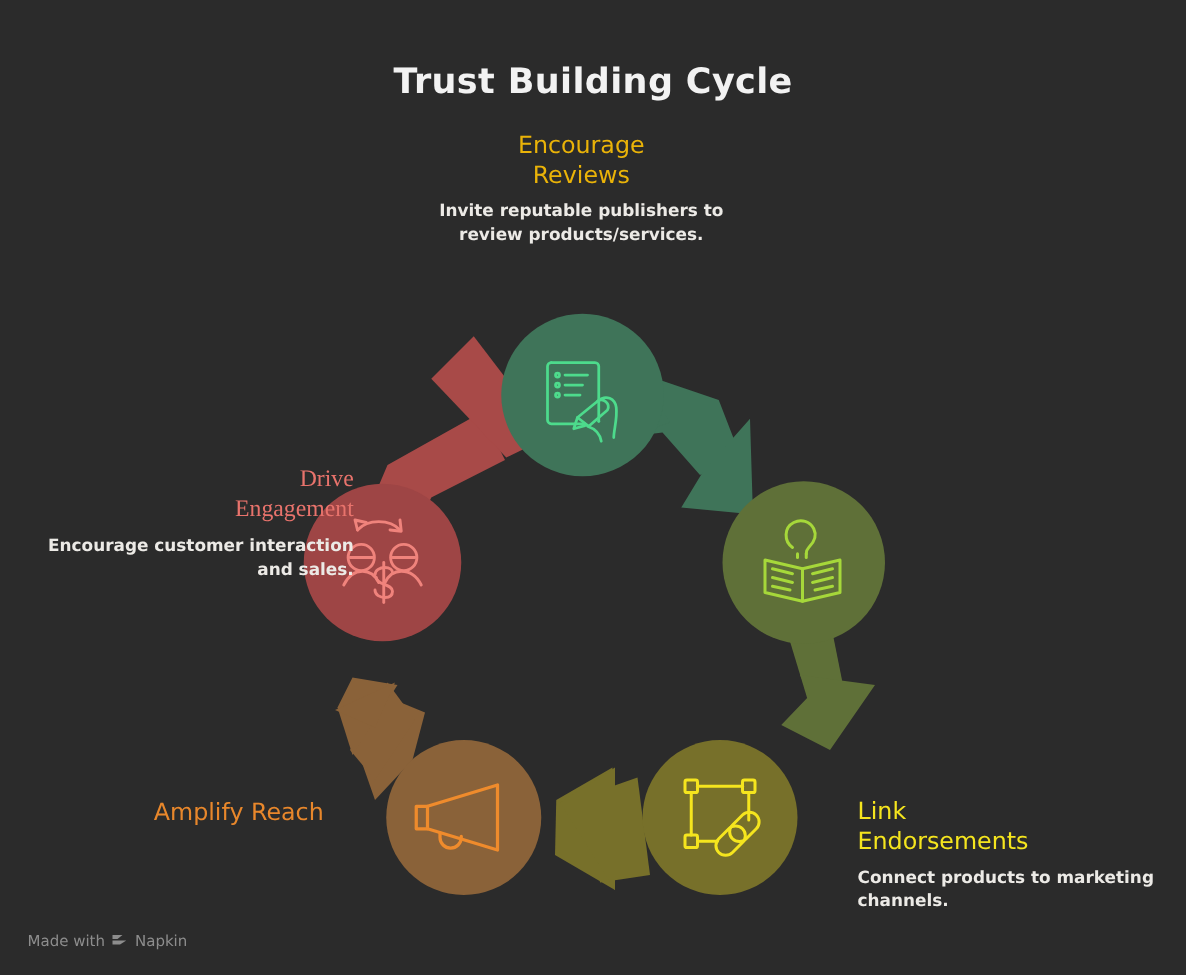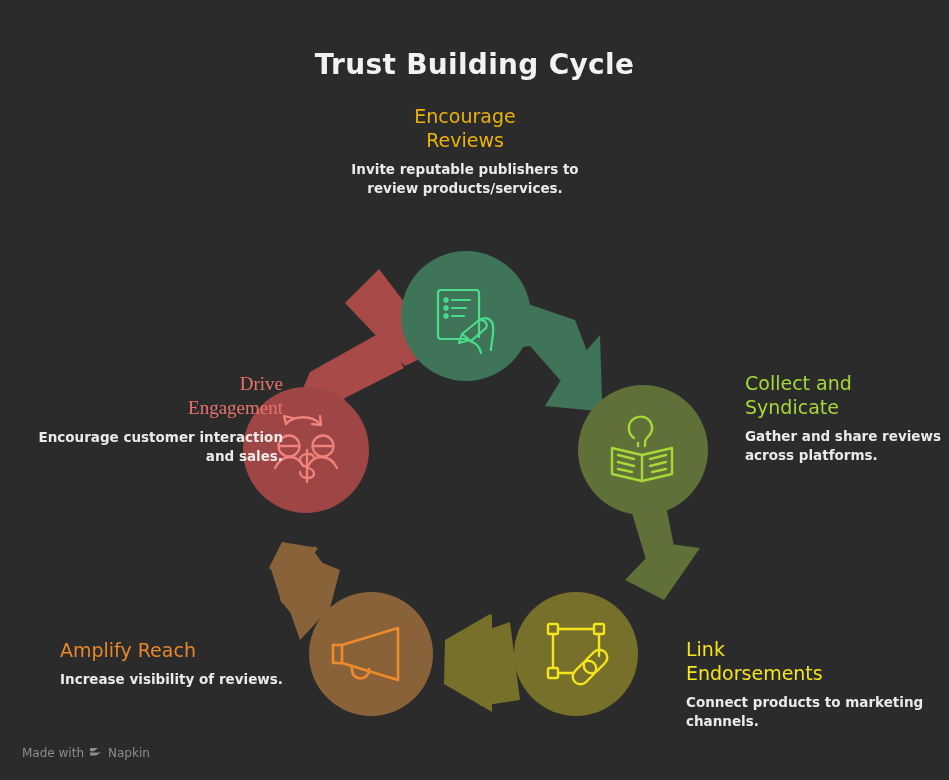--- a/index.html
+++ b/index.html
@@ -32,21 +32,21 @@
     font-size:14.5px;
     color:#eceae6;
     line-height:18.5px;
     font-weight:bold;
   }
 
   
   .lbl-encourage{left:340px;top:104px;width:250px;text-align:center;}
   .lbl-collect{left:745px;top:371px;width:200px;text-align:left;}
   .lbl-link{left:686px;top:637px;width:250px;text-align:left;}
-  .lbl-amplify{left:60px;top:638px;width:262px;text-align:left;}
+  .lbl-amplify{left:60px;top:638px;width:262px;text-align:center;}
   .lbl-drive{left:20px;top:372px;width:263px;text-align:right;}
 
   .lbl-encourage .node-desc{font-size:13.5px;line-height:18.5px;}
   .lbl-amplify .node-desc{font-size:13.5px;line-height:18.5px;}
   .lbl-drive .node-desc{font-size:13.5px;line-height:18.5px;}
   .lbl-collect .node-desc{font-size:13.5px;line-height:18.5px;}
   .lbl-link .node-desc{font-size:13.5px;line-height:18.5px;}
 
   .footer{
     position:absolute;left:22px;top:746px;
@@ -178,41 +178,33 @@
   </svg>
 
   <div class="node-label lbl-encourage">
     <div class="node-title" style="color:#eab308;">
       <span>Encourage</span><br>
       <span>Reviews</span>
     </div>
     <div class="node-desc">Invite reputable publishers to review products/services.</div>
   </div>
 
-  <div class="node-label lbl-collect">
-    <div class="node-title" style="color:#a6d83a;">
-      <span>Collect and</span><br>
-      <span>Syndicate</span>
-    </div>
-    <div class="node-desc">Gather and share reviews across platforms.</div>
-  </div>
 
   <div class="node-label lbl-link">
     <div class="node-title" style="color:#f5e51e;">
       <span>Link</span><br>
       <span>Endorsements</span>
     </div>
     <div class="node-desc">Connect products to marketing channels.</div>
   </div>
 
   <div class="node-label lbl-amplify">
     <div class="node-title" style="color:#e8872b;">
       <span>Amplify Reach</span>
     </div>
-    <div class="node-desc">Increase visibility of reviews.</div>
   </div>
 
   <div class="node-label lbl-drive">
     <div class="node-title" style="color:#e8736c;font-family:Liberation Serif, serif;">
       <span>Drive</span><br>
       <span>Engagement</span>
     </div>
     <div class="node-desc">Encourage customer interaction and sales.</div>
   </div>
 

